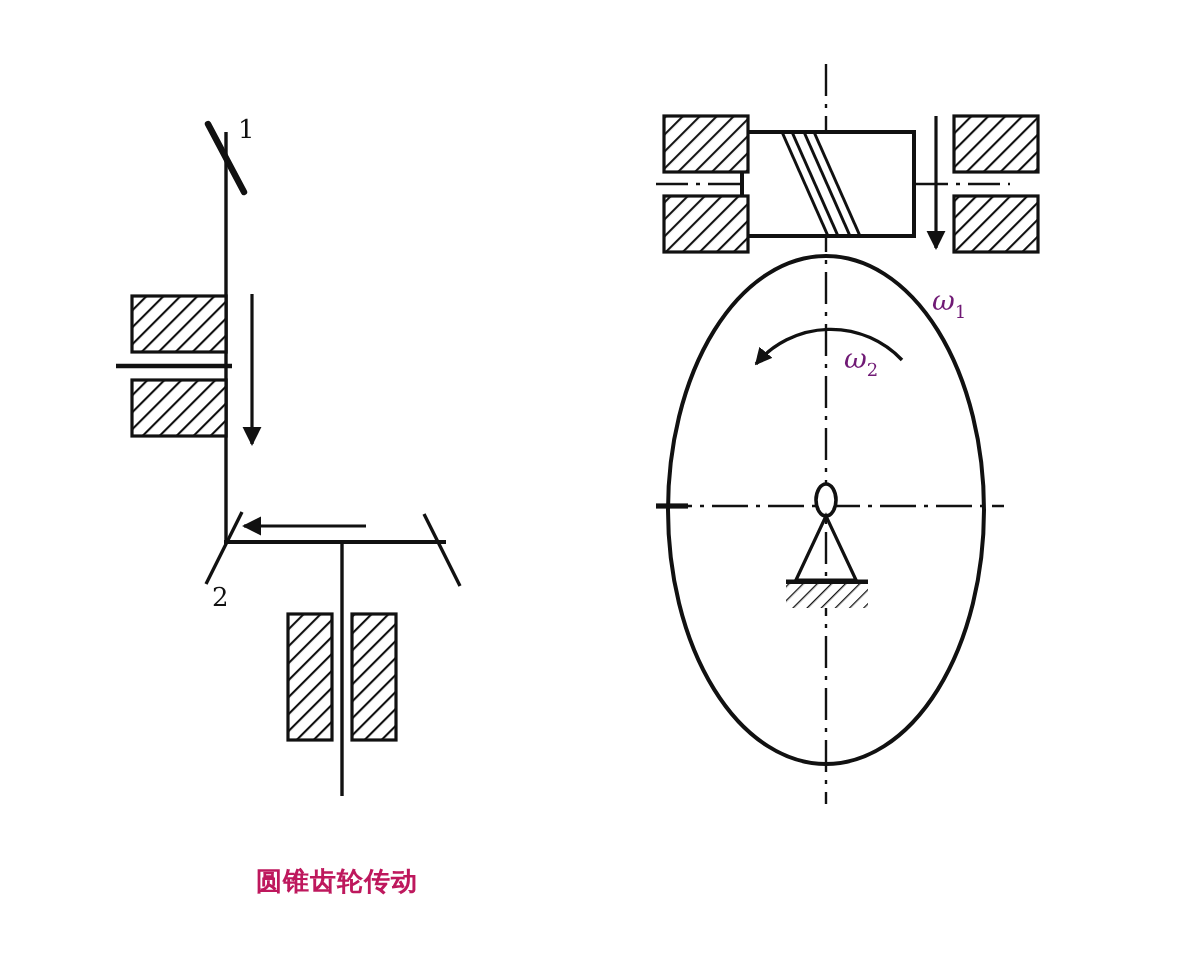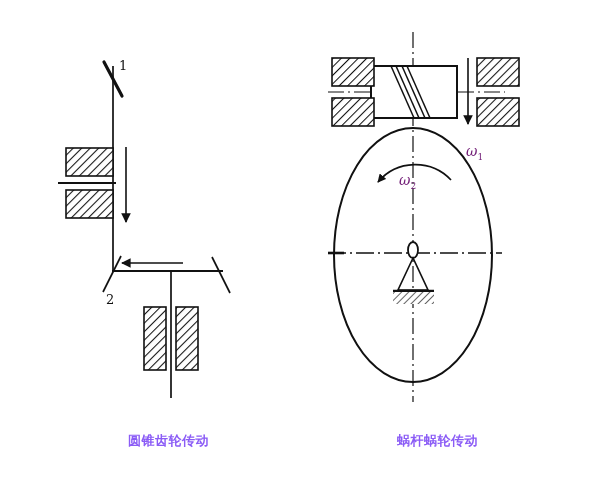--- a/index.html
+++ b/index.html
@@ -27,21 +27,21 @@
     top: 0;
     width: 600px;
     height: 480px;
     display: block;
   }
   .cap {
     position: absolute;
     font-family: "DejaVu Sans", "Liberation Sans", sans-serif;
     font-size: 13px;
     font-weight: 700;
-    color: #8b5cf6;
+    color: #be185d;
     white-space: nowrap;
     letter-spacing: 0.5px;
   }
   #caption-left  { left: 128px; top: 432px; }
   #caption-right { left: 397px; top: 432px; }
 
   .num-label {
     position: absolute;
     font-family: "DejaVu Serif", "Liberation Serif", serif;
     font-size: 13px;
@@ -57,21 +57,21 @@
     font-style: italic;
     font-size: 14px;
     color: #701a75;
     white-space: nowrap;
   }
   .omega-label sub {
     font-size: 9px;
     font-style: normal;
   }
   #label-omega1 { left: 466px; top: 143px; }
-  #label-omega2 { left: 399px; top: 172px; }
+  #label-omega2 { left: 422px; top: 172px; }
 </style>
 </head>
 <body>
 
 <div id="figure-root">
 
   <svg id="diagram-svg" viewBox="0 0 600 480" xmlns="http://www.w3.org/2000/svg">
 
     <defs>
 
@@ -179,15 +179,14 @@
   <div class="num-label" id="label-1">1</div>
 
   <div class="num-label" id="label-2">2</div>
 
   <div class="omega-label" id="label-omega1"><span>ω</span><sub>1</sub></div>
 
   <div class="omega-label" id="label-omega2"><span>ω</span><sub>2</sub></div>
 
   <div class="cap" id="caption-left">圆锥齿轮传动</div>
 
-  <div class="cap" id="caption-right">蜗杆蜗轮传动</div>
 
 </div>
 
 </body></html>

